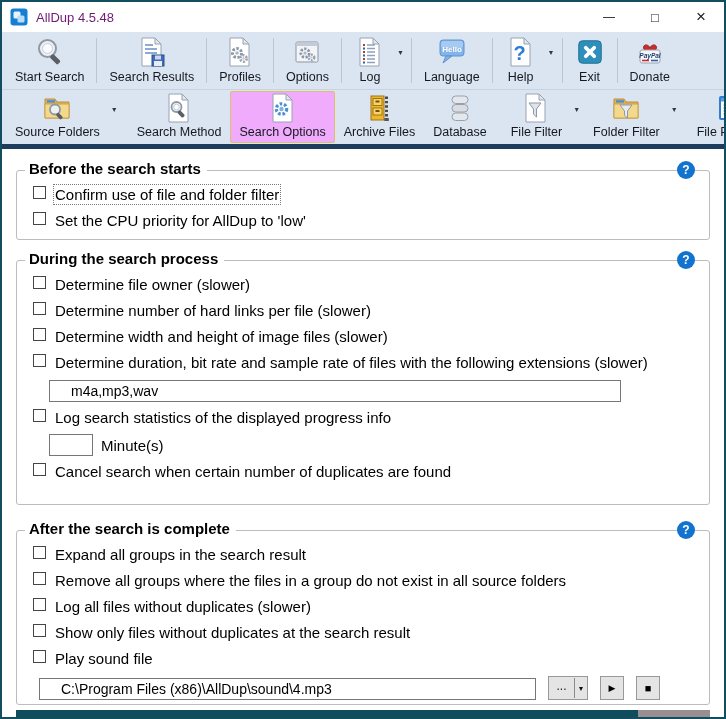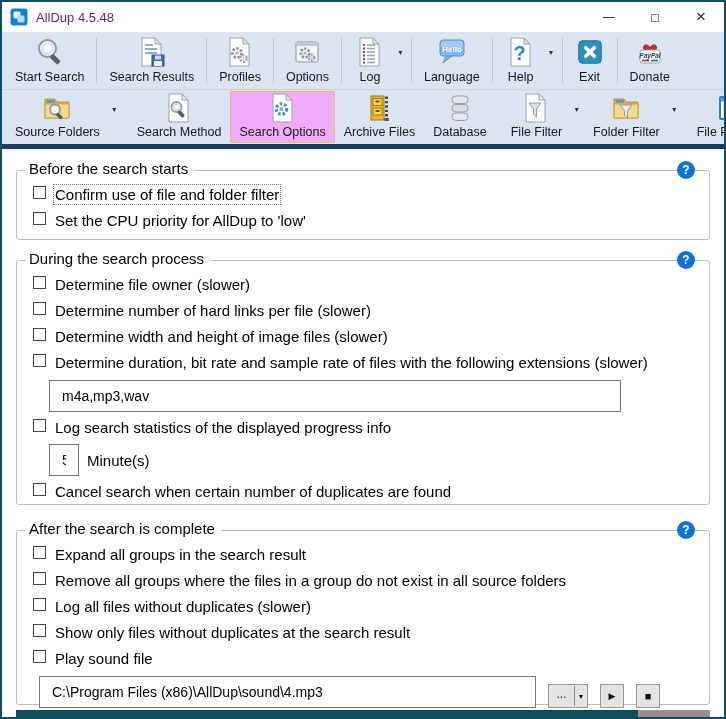--- a/index.html
+++ b/index.html
@@ -29,31 +29,31 @@
   
   .nav-band{height:5px;background:#1d3c5e;flex:none;}
   
   .content{flex:1;padding:0 14px;background:#fff;display:flex;flex-direction:column;}
   .group{position:relative;border:1px solid #bcbcbc;border-radius:3px;
     box-sizing:border-box;padding:4px 10px 6px 8px;flex:none;}
   .group.g1{margin-top:21px;height:70px;}
   .group.g2{margin-top:20px;height:245px;}
   .group.g3{margin-top:25px;height:175px;}
   .group-title{position:absolute;top:-11px;left:8px;background:#fff;padding:0 6px 0 4px;
-    font-weight:normal;font-size:15px;}
+    font-weight:bold;font-size:15px;}
   .help-badge{position:absolute;top:-10px;right:14px;width:18px;height:18px;border-radius:50%;
     background:#1273cf;color:#fff;font-weight:bold;font-size:12px;
     display:flex;align-items:center;justify-content:center;}
   .check-row{display:flex;align-items:flex-start;gap:9px;margin:7px 0 0 8px;font-size:15px;height:19px;}
   .check-row.first{margin-top:11px;}
   .cb{width:13px;height:13px;background:#fff;border:1px solid #454545;flex:none;box-sizing:border-box;}
   .cb-label{white-space:nowrap;}
   .cb-label.focused{outline:1px dotted #7a7a7a;outline-offset:1px;}
   input{border:1px solid #767676;font-size:14px;font-family:inherit;
-    padding:0 12px;box-sizing:border-box;height:32px;background:#fff;color:#000;}
+    padding:0 21px;box-sizing:border-box;height:22px;background:#fff;color:#000;}
   .ext-input{display:block;margin:7px 0 2px 24px;width:572px;}
   .num-row{display:flex;align-items:center;gap:8px;margin:6px 0 2px 24px;font-size:15px;}
   .minutes-input{width:30px;text-align:right;}
   .dup-input{width:58px;text-align:right;}
   .sound-row{display:flex;align-items:flex-end;gap:12px;margin:7px 0 0 14px;}
   .sound-input{width:497px;}
   .btn{height:24px;background:#e4e4e4;border:1px solid #999;display:flex;align-items:center;
     justify-content:center;box-sizing:border-box;padding:0;}
   .browse-btn{width:40px;}
   .browse-main{flex:1;text-align:center;font-size:12px;line-height:1;padding-bottom:5px;color:#223;}

